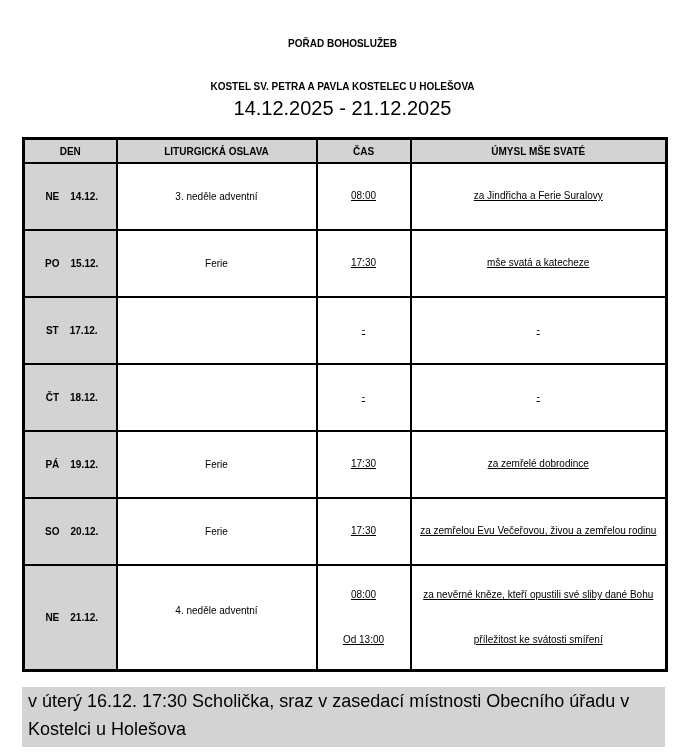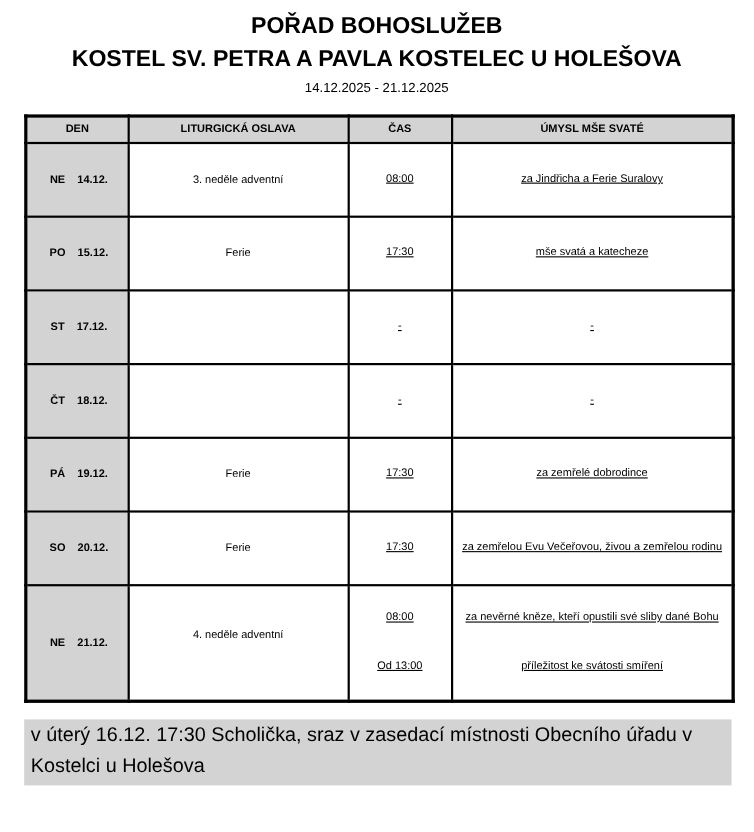--- a/index.html
+++ b/index.html
@@ -8,23 +8,23 @@
   }
   html,body{margin:0;padding:0;}
   body{
     width:685px;height:756px;
     background:#ffffff;color:#000;
     font-family:"Liberation Sans", sans-serif;
     overflow:hidden;
   }
   .titles{text-align:center;padding-top:9px;}
   .title,.subtitle{
-    font-weight:bold;font-size:21px;line-height:1.45;
-  }
-  .daterange{font-size:12px;margin-top:3px;}
+    font-weight:bold;font-size:10px;line-height:1.45;margin-top:28px;
+  }
+  .daterange{font-size:20px;margin-top:3px;}
 
   table.schedule{
     border-collapse:collapse;
     table-layout:fixed;
     width:643px;
     margin:17px 20px 0 22px;
     border:3px solid var(--border);
   }
   .schedule th,.schedule td{
     border:2px solid var(--border);

